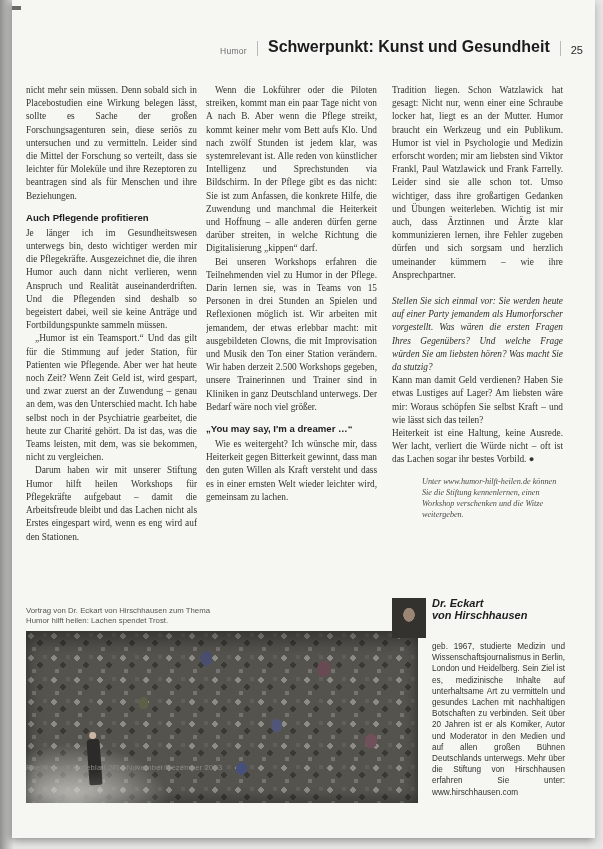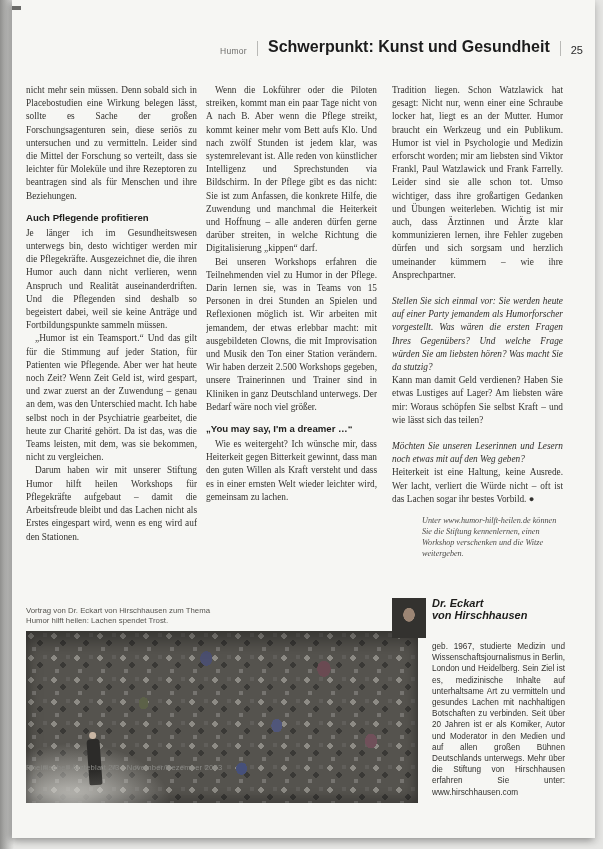--- a/index.html
+++ b/index.html
@@ -138,21 +138,20 @@
 <div class="col col-2">
     <div class="blk blk-p ind">Wenn die Lokführer oder die Piloten streiken, kommt man ein paar Tage nicht von A nach B. Aber wenn die Pflege streikt, kommt keiner mehr vom Bett aufs Klo. Und nach zwölf Stunden ist jedem klar, was systemrelevant ist. Alle reden von künstlicher Intelligenz und Sprechstunden via Bildschirm. In der Pflege gibt es das nicht: Sie ist zum Anfassen, die konkrete Hilfe, die Zuwendung und manchmal die Heiterkeit und Hoffnung – alle anderen dürfen gerne darüber streiten, in welche Richtung die Digitalisierung „kippen“ darf.</div>
     <div class="blk blk-p ind">Bei unseren Workshops erfahren die Teilnehmenden viel zu Humor in der Pflege. Darin lernen sie, was in Teams von 15 Personen in drei Stunden an Spielen und Reflexionen möglich ist. Wir arbeiten mit jemandem, der etwas erlebbar macht: mit ausgebildeten Clowns, die mit Improvisation und Musik den Ton einer Station verändern. Wir haben derzeit 2.500 Workshops gegeben, unsere Trainerinnen und Trainer sind in Kliniken in ganz Deutschland unterwegs. Der Bedarf wäre noch viel größer.</div>
     <div class="blk blk-h">„You may say, I'm a dreamer …“</div>
     <div class="blk blk-p ind">Wie es weitergeht? Ich wünsche mir, dass Heiterkeit gegen Bitterkeit gewinnt, dass man den guten Willen als Kraft versteht und dass es in einer ernsten Welt wieder leichter wird, gemeinsam zu lachen.</div>
   </div>
 <div class="col col-3">
     <div class="blk blk-p">Tradition liegen. Schon Watzlawick hat gesagt: Nicht nur, wenn einer eine Schraube locker hat, liegt es an der Mutter. Humor braucht ein Werkzeug und ein Publikum. Humor ist viel in Psychologie und Medizin erforscht worden; mir am liebsten sind Viktor Frankl, Paul Watzlawick und Frank Farrelly. Leider sind sie alle schon tot. Umso wichtiger, dass ihre großartigen Gedanken und Übungen weiterleben. Wichtig ist mir auch, dass Ärztinnen und Ärzte klar kommunizieren lernen, ihre Fehler zugeben dürfen und sich sorgsam und herzlich umeinander kümmern – wie ihre Ansprechpartner.</div>
     <div class="blk blk-q">Stellen Sie sich einmal vor: Sie werden heute auf einer Party jemandem als Humorforscher vorgestellt. Was wären die ersten Fragen Ihres Gegenübers? Und welche Frage würden Sie am liebsten hören? Was macht Sie da stutzig?</div>
     <div class="blk blk-p">Kann man damit Geld verdienen? Haben Sie etwas Lustiges auf Lager? Am liebsten wäre mir: Woraus schöpfen Sie selbst Kraft – und wie lässt sich das teilen?</div>
-    <div class="blk blk-q">Möchten Sie unseren Leserinnen und Lesern noch etwas mit auf den Weg geben?</div>
     <div class="blk blk-p">Heiterkeit ist eine Haltung, keine Ausrede. Wer lacht, verliert die Würde nicht – oft ist das Lachen sogar ihr bestes Vorbild. ●</div>
     <div class="blk blk-note">Unter www.humor-hilft-heilen.de können Sie die Stiftung kennenlernen, einen Workshop verschenken und die Witze weitergeben.</div>
   </div>
 
 <div class="caption">Vortrag von Dr. Eckart von Hirschhausen zum Thema
 Humor hilft heilen: Lachen spendet Trost.</div>
 
 <div class="photo">
   <div class="speaker"></div>
 </div>

